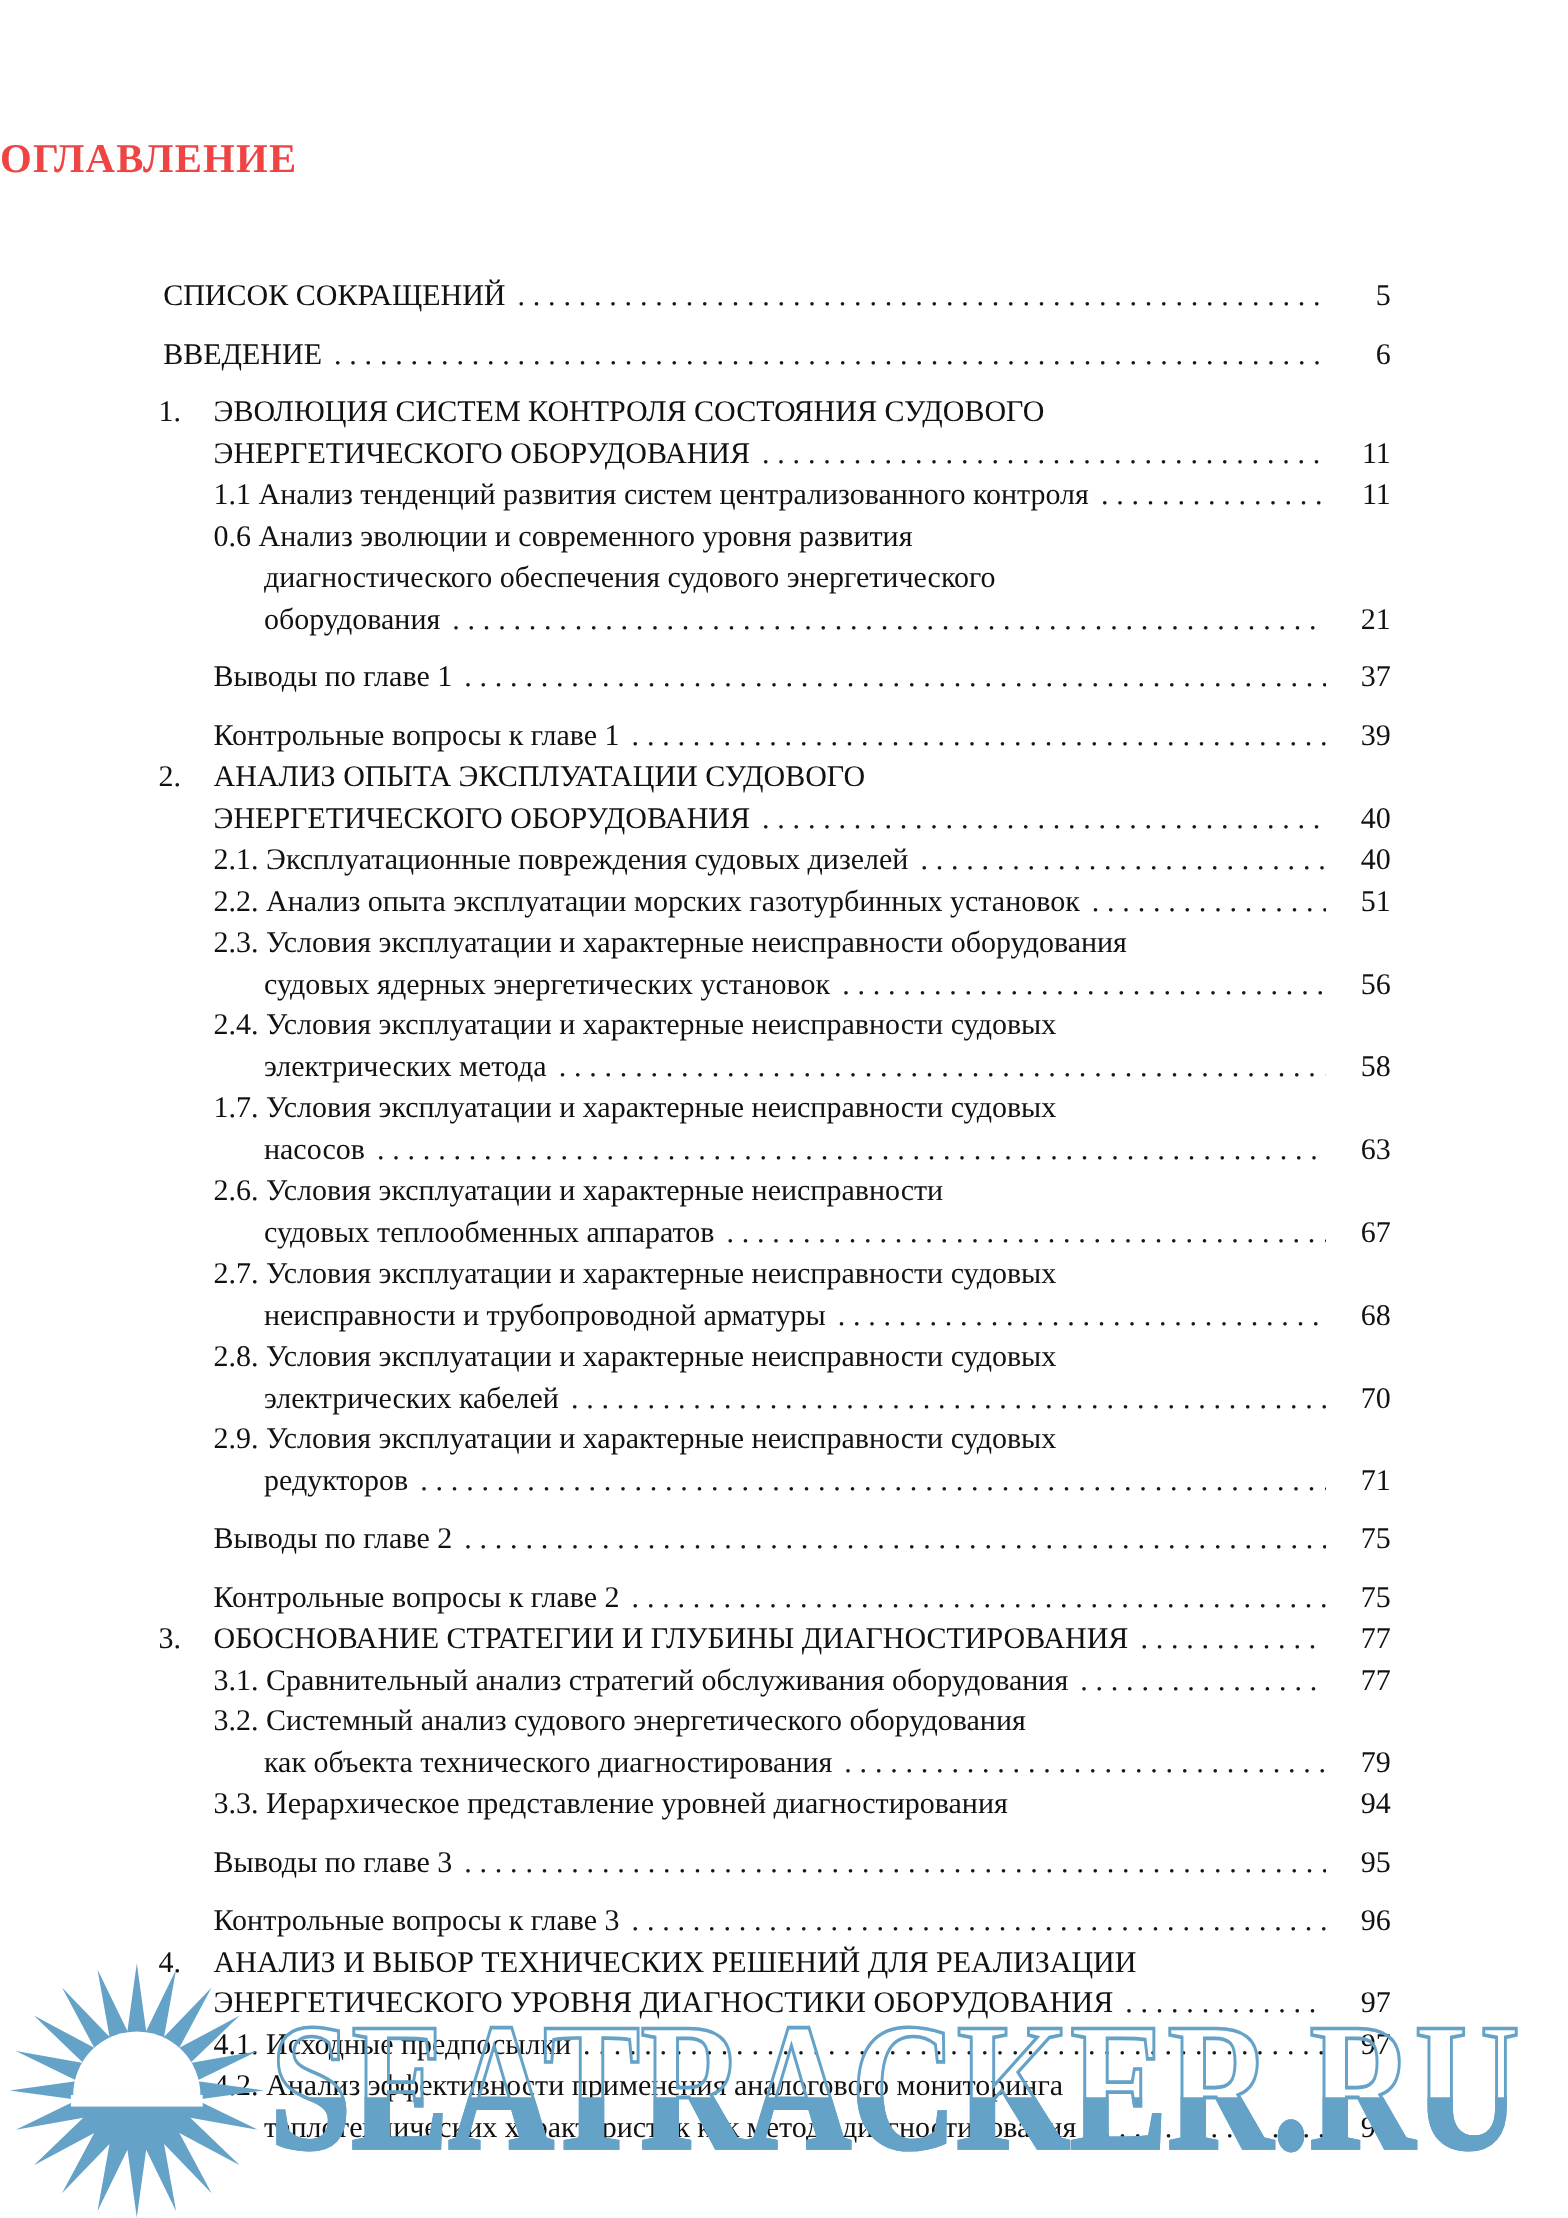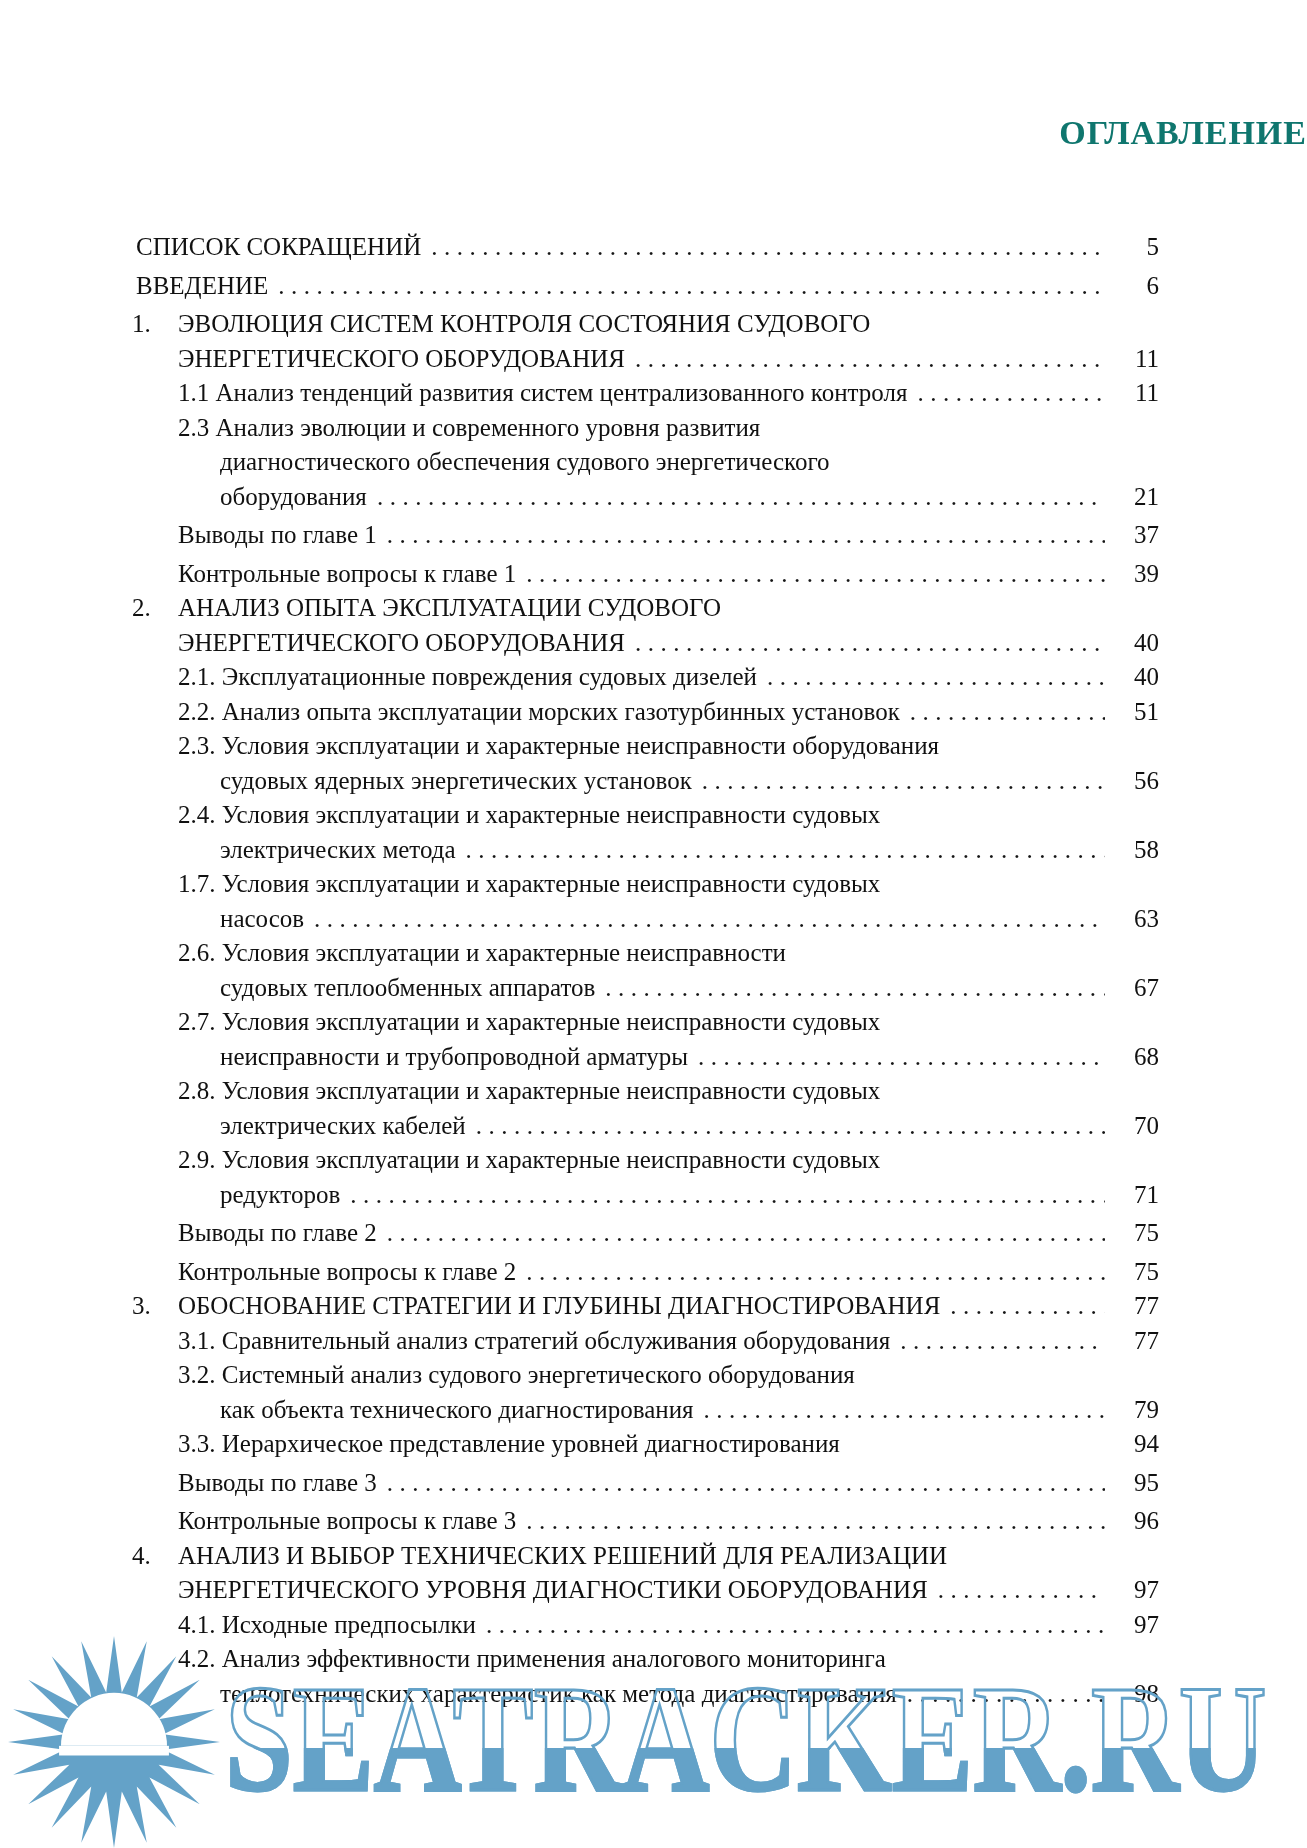--- a/index.html
+++ b/index.html
@@ -7,38 +7,38 @@
     position:relative;
     width:1307px;height:1848px;
     background:#ffffff;
     overflow:hidden;
     font-family:"Liberation Serif", serif;
     color:#111111;
   }
   .title{
     margin:0;
     padding-top:112px;
-    text-align:right;
+    text-align:left;
     font-size:34px;
     line-height:42px;
     font-weight:bold;
     letter-spacing:1px;
-    color:#0f766e;
+    color:#ef4444;
   }
   .toc{
     margin:76px 148px 0 132px;
   }
   .row{
     display:flex;
     align-items:baseline;
     font-size:25px;
     line-height:34.5px;
     white-space:nowrap;
   }
-  .row.sp{margin-top:4px;}
+  .row.sp{margin-top:14px;}
   .row.root{padding-left:4px;}
   .row.sub{padding-left:46px;}
   .row.cont1{padding-left:46px;}
   .row.cont2{padding-left:88px;}
   .num{flex:0 0 46px;}
   .num:empty{display:none;}
   .text{flex:0 1 auto;min-width:0;overflow:hidden;}
   .leader{
     flex:1 1 20px;
     min-width:0;
@@ -116,21 +116,21 @@
     <span class="pnum">11</span>
   </div>
       <div class="row sub">
 
     <span class="text">1.1 Анализ тенденций развития систем централизованного контроля</span>
     <span class="leader"></span>
     <span class="pnum">11</span>
   </div>
       <div class="row sub">
 
-    <span class="text">2.3 Анализ эволюции и современного уровня развития</span>
+    <span class="text">0.6 Анализ эволюции и современного уровня развития</span>
 
   </div>
       <div class="row cont2">
 
     <span class="text">диагностического обеспечения судового энергетического</span>
 
   </div>
       <div class="row cont2">
 
     <span class="text">оборудования</span>

